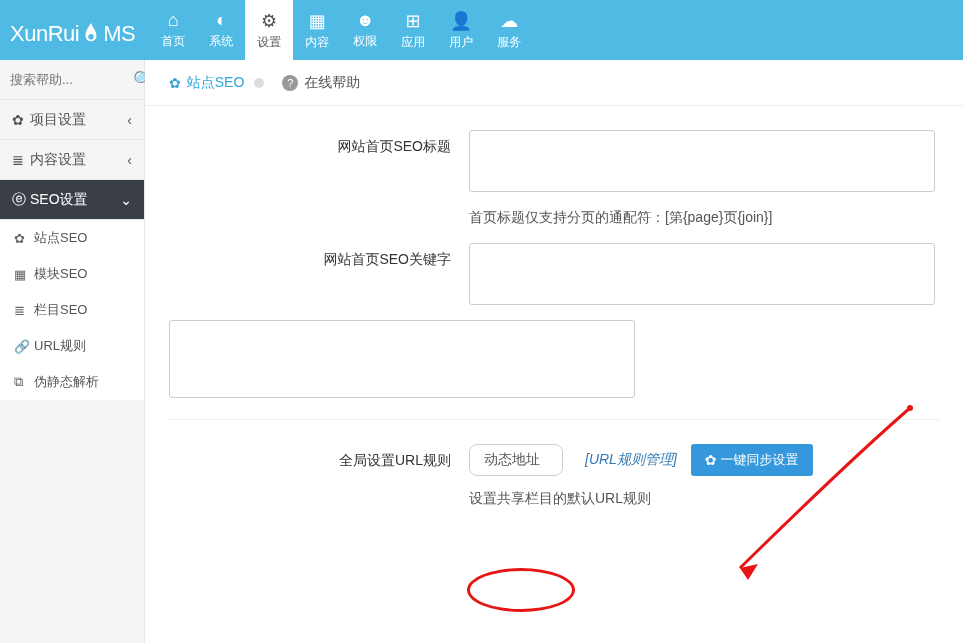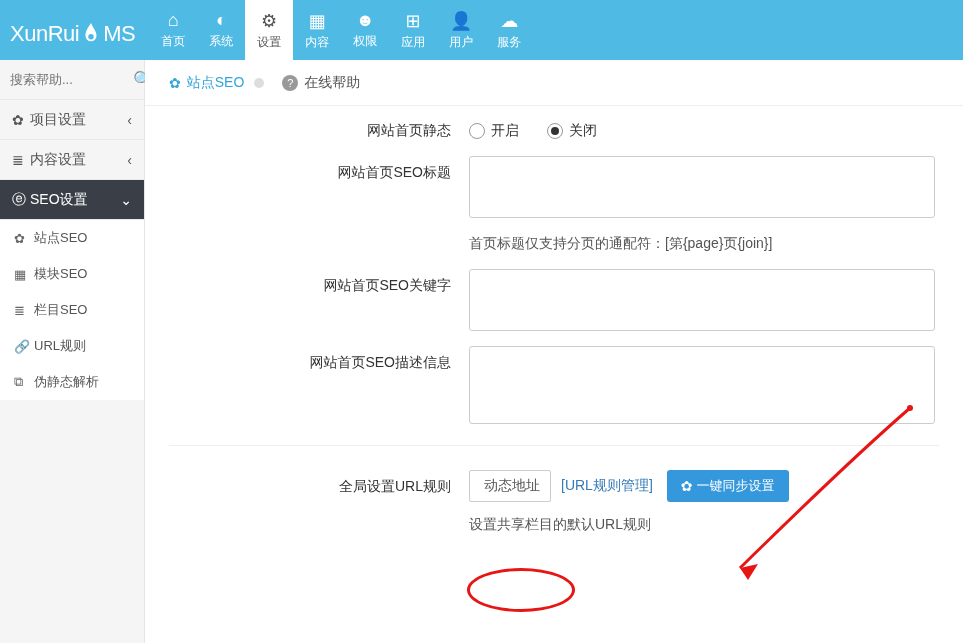--- a/index.html
+++ b/index.html
@@ -48,22 +48,22 @@
 .radio-opt { display: flex; align-items: center; gap: 6px; cursor: pointer; }
 .radio-circle { width: 16px; height: 16px; border: 1px solid #999; border-radius: 50%; display: flex; align-items: center; justify-content: center; }
 .radio-circle.checked::after { content: ""; width: 8px; height: 8px; border-radius: 50%; background: #333; }
 .help-text { font-size: 14px; color: #555; padding-top: 4px; }
 .textarea { width: 466px; height: 62px; border: 1px solid #ccc; border-radius: 3px; resize: none; padding: 6px; font-family: inherit; }
 .textarea.tall { height: 78px; }
 
 .hr { border: none; border-top: 1px solid #eee; margin: 18px 0 24px 0; }
 
 .btn-tag { display: inline-flex; align-items: center; gap: 4px; border: 1px solid #ccc; background: #fff; color: #555; font-size: 13px; padding: 6px 14px; border-radius: 3px; cursor: pointer; }
-.select-box { display: inline-flex; align-items: center; border: 1px solid #ccc; background: #fff; font-size: 14px; padding: 6px 10px 6px 14px; border-radius: 2px; cursor: pointer; position: relative; color: #555; }
-.link-blue { color: #337ab7; font-size: 14px; cursor: pointer; margin-left: 10px; }
+.select-box { display: inline-flex; align-items: center; border: 1px solid #ccc; background: #fff; font-size: 14px; padding: 6px 22px 6px 14px; border-radius: 8px; cursor: pointer; position: relative; color: #555; }
+.link-blue { color: #337ab7; font-size: 14px; cursor: pointer; margin-left: 22px; font-style: italic; }
 .btn-primary { display: inline-flex; align-items: center; gap: 4px; background: #3598dc; color: #fff; font-size: 13px; padding: 7px 14px; border-radius: 3px; cursor: pointer; border: none; margin-left: 14px; }
 .btn-primary .gear2 { font-size: 14px; }
 
 
 .annot { position: absolute; pointer-events: none; }
 .red-ellipse { border: 3px solid #e81515; border-radius: 50%; }
 </style>
 </head>
 <body>
 
@@ -166,35 +166,20 @@
   </div>
   <div class="tab-help">
     <span class="q">?</span>
     <span>在线帮助</span>
     <span class="dot"></span>
   </div>
 </div>
 
 <div class="content">
 
-  <div class="form-row">
-    <div class="form-label">网站首页静态</div>
-    <div class="form-control">
-      <div class="radio-group">
-        <div class="radio-opt">
-          <span class="radio-circle"></span>
-          <span>开启</span>
-        </div>
-        <div class="radio-opt">
-          <span class="radio-circle checked"></span>
-          <span>关闭</span>
-        </div>
-      </div>
-    </div>
-  </div>
 
 
   <div class="form-row" style="margin-top:16px">
     <div class="form-label">网站首页SEO标题</div>
     <div class="form-control">
       <textarea class="textarea" style=""></textarea>
     </div>
   </div>
   <div class="form-row">
     <div class="form-label"></div>
@@ -202,21 +187,20 @@
   </div>
 
   <div class="form-row" style="margin-top:16px">
     <div class="form-label">网站首页SEO关键字</div>
     <div class="form-control">
       <textarea class="textarea" style=""></textarea>
     </div>
   </div>
 
   <div class="form-row" style="margin-top:12px">
-    <div class="form-label">网站首页SEO描述信息</div>
     <div class="form-control">
       <textarea class="textarea tall" style=""></textarea>
     </div>
   </div>
 
   <hr class="hr">
 
 
   <div class="form-row" style="margin-top:18px">
     <div class="form-label">全局设置URL规则</div>

